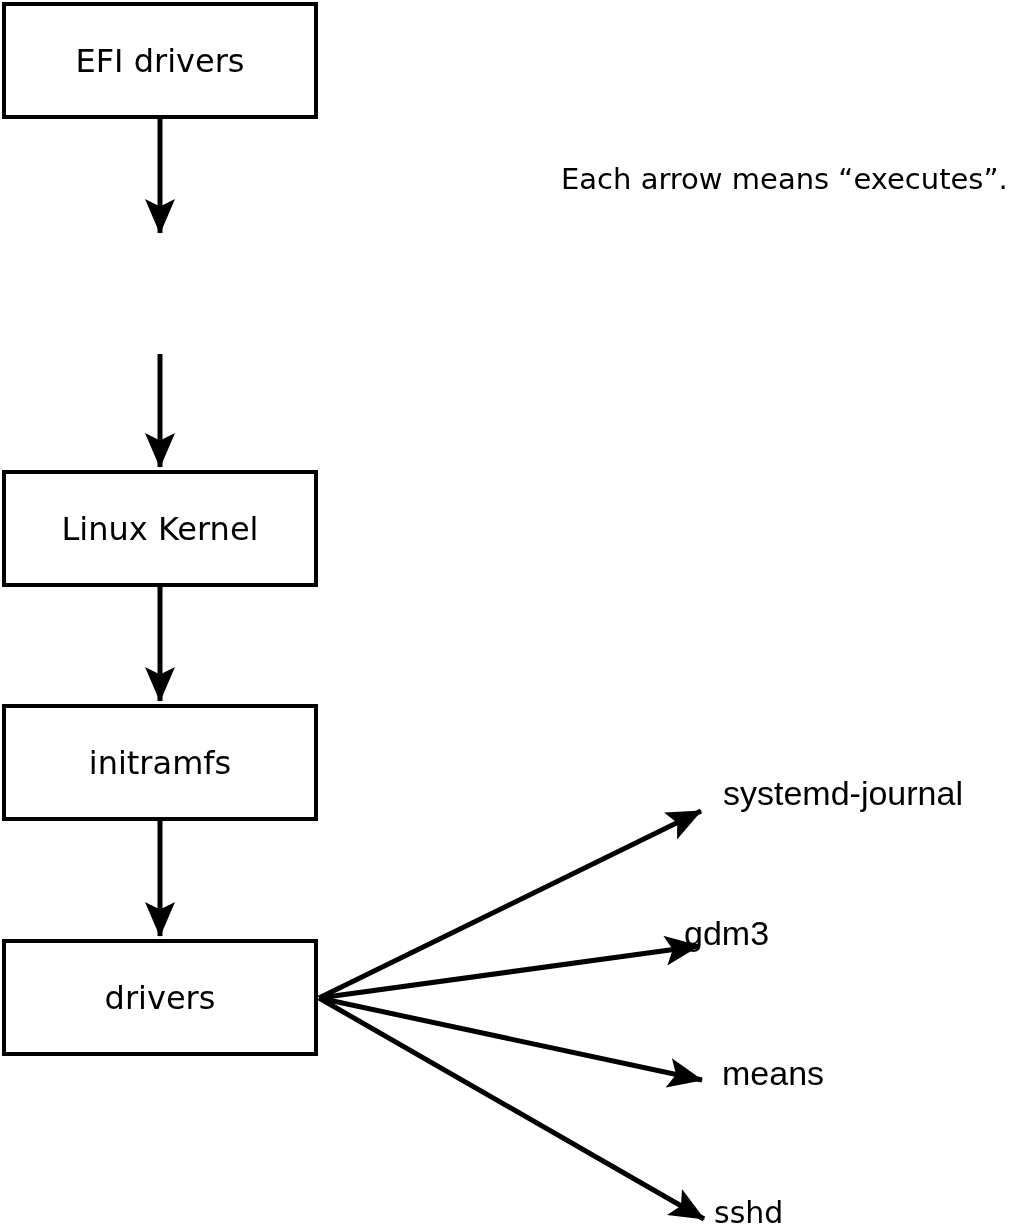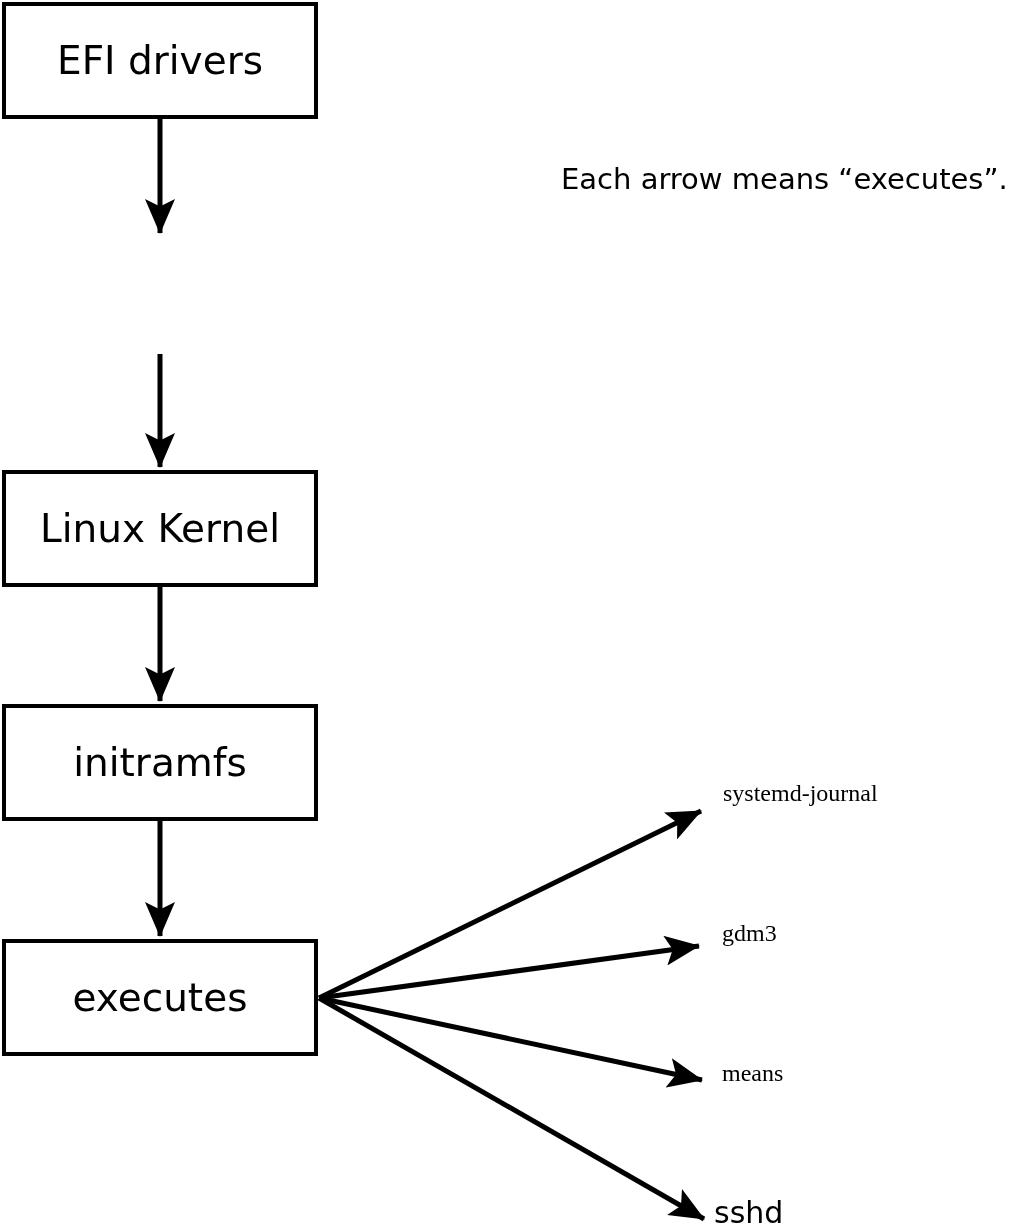--- a/index.html
+++ b/index.html
@@ -22,39 +22,39 @@
     width: 316px;
     height: 117px;
     box-sizing: border-box;
     border: 4px solid #000000;
     background: #ffffff;
     display: flex;
     align-items: center;
     justify-content: center;
   }
   .box .node-label {
-    font-size: 39px;
+    font-size: 32px;
     line-height: 1;
     white-space: nowrap;
   }
   #arrow-layer {
     position: absolute;
     left: 0;
     top: 0;
     width: 1023px;
     height: 1230px;
   }
   .leaf-label {
     position: absolute;
     white-space: nowrap;
     line-height: 34px;
   }
   .leaf-label.mono {
-    font-family: Liberation Serif, serif;
-    font-size: 24px;
+    font-family: Liberation Sans, sans-serif;
+    font-size: 34px;
   }
   .leaf-label.sans {
     font-family: "DejaVu Sans", sans-serif;
     font-size: 30px;
   }
   .note {
     position: absolute;
     left: 561px;
     top: 162px;
     font-size: 29px;
@@ -88,23 +88,23 @@
   <div class="box" style="top:2px">
     <span class="node-label">EFI drivers</span>
   </div>
   <div class="box" style="top:704px">
     <span class="node-label">initramfs</span>
   </div>
   <div class="box" style="top:470px">
     <span class="node-label">Linux Kernel</span>
   </div>
   <div class="box" style="top:939px">
-    <span class="node-label">executes</span>
+    <span class="node-label">drivers</span>
   </div>
 
   <span class="leaf-label mono" style="left:723px; top:776px">systemd-journal</span>
-  <span class="leaf-label mono" style="left:722px; top:916px">gdm3</span>
+  <span class="leaf-label mono" style="left:684px; top:916px">gdm3</span>
   <span class="leaf-label mono" style="left:722px; top:1056px">means</span>
   <span class="leaf-label sans" style="left:714px; top:1196px">sshd</span>
 
   <div class="note">Each arrow means “executes”.</div>
 
 </div>
 
 </body></html>

